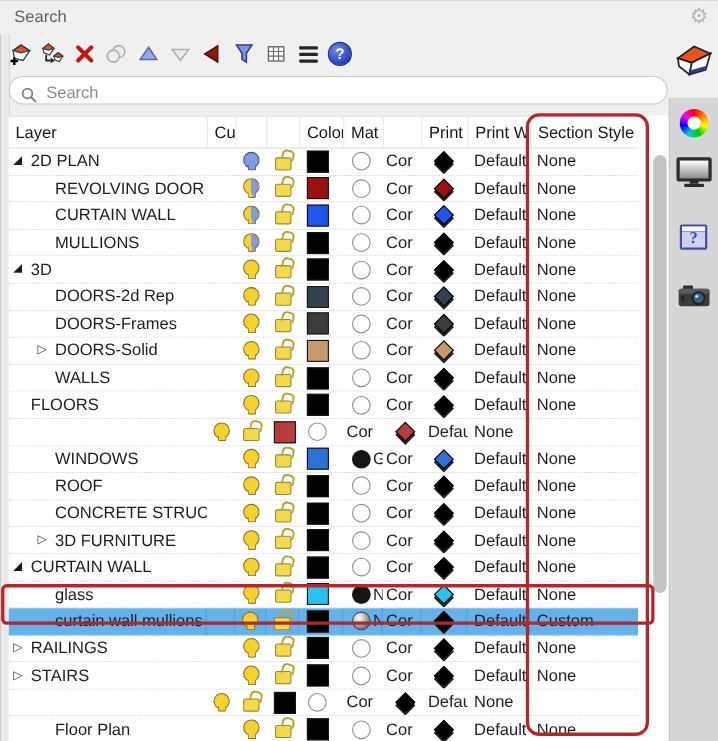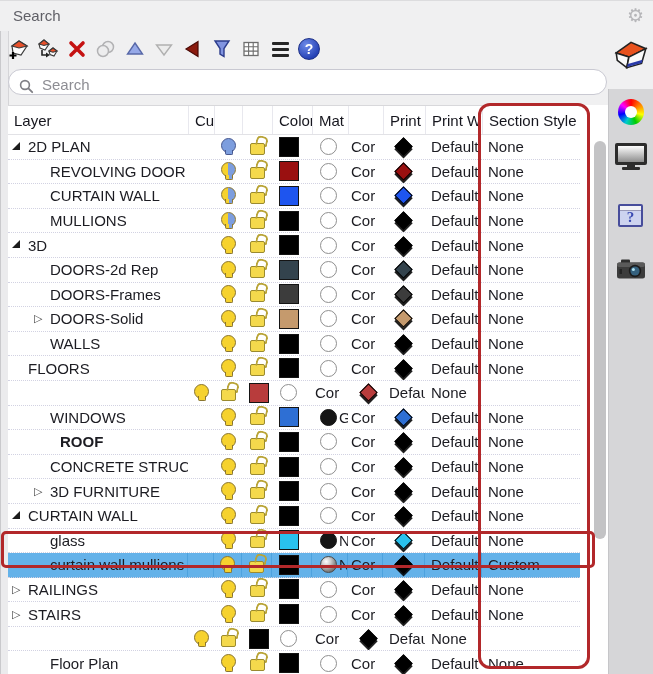--- a/index.html
+++ b/index.html
@@ -493,21 +493,21 @@
             <div class="matlabel">G</div>
           </div>
           <div class="cell linetype">Cor</div>
           <div class="cell">
             <div class="diamond" style="background: rgb(46, 111, 212);"></div>
           </div>
           <div class="cell printw">Default</div>
           <div class="cell section">None</div>
         </div>
         <div class="row">
-          <div class="cell tree" style="padding-left: 36px; font-weight: bold;">
+          <div class="cell tree" style="padding-left: 26px;">
             <div class="arrowbox"></div>
             <div class="lname">ROOF</div>
           </div>
           <div class="cell"></div>
           <div class="cell">
             <div class="bulb on"></div>
           </div>
           <div class="cell">
             <div class="lock"></div>
           </div>

